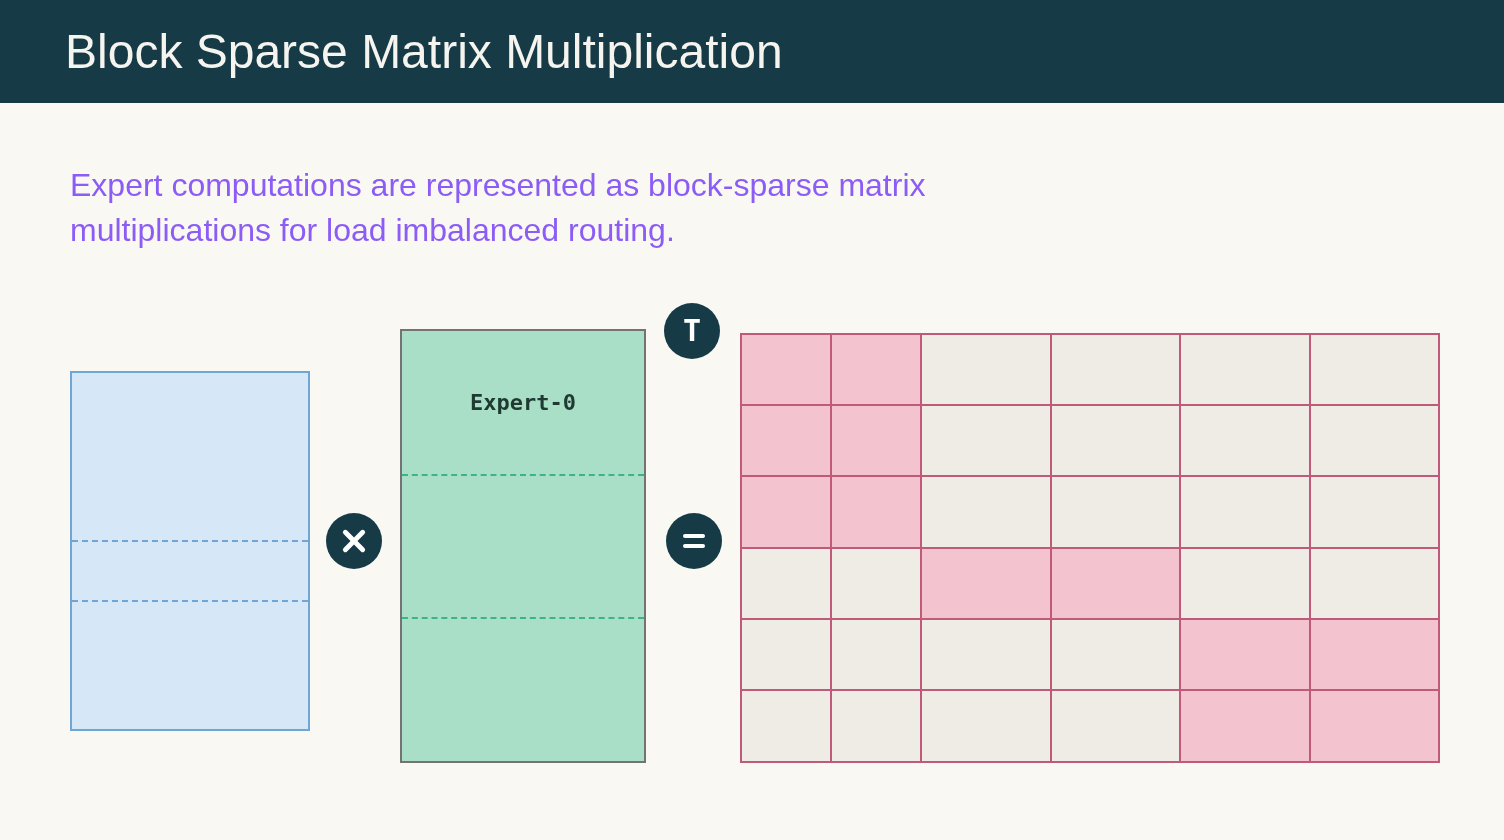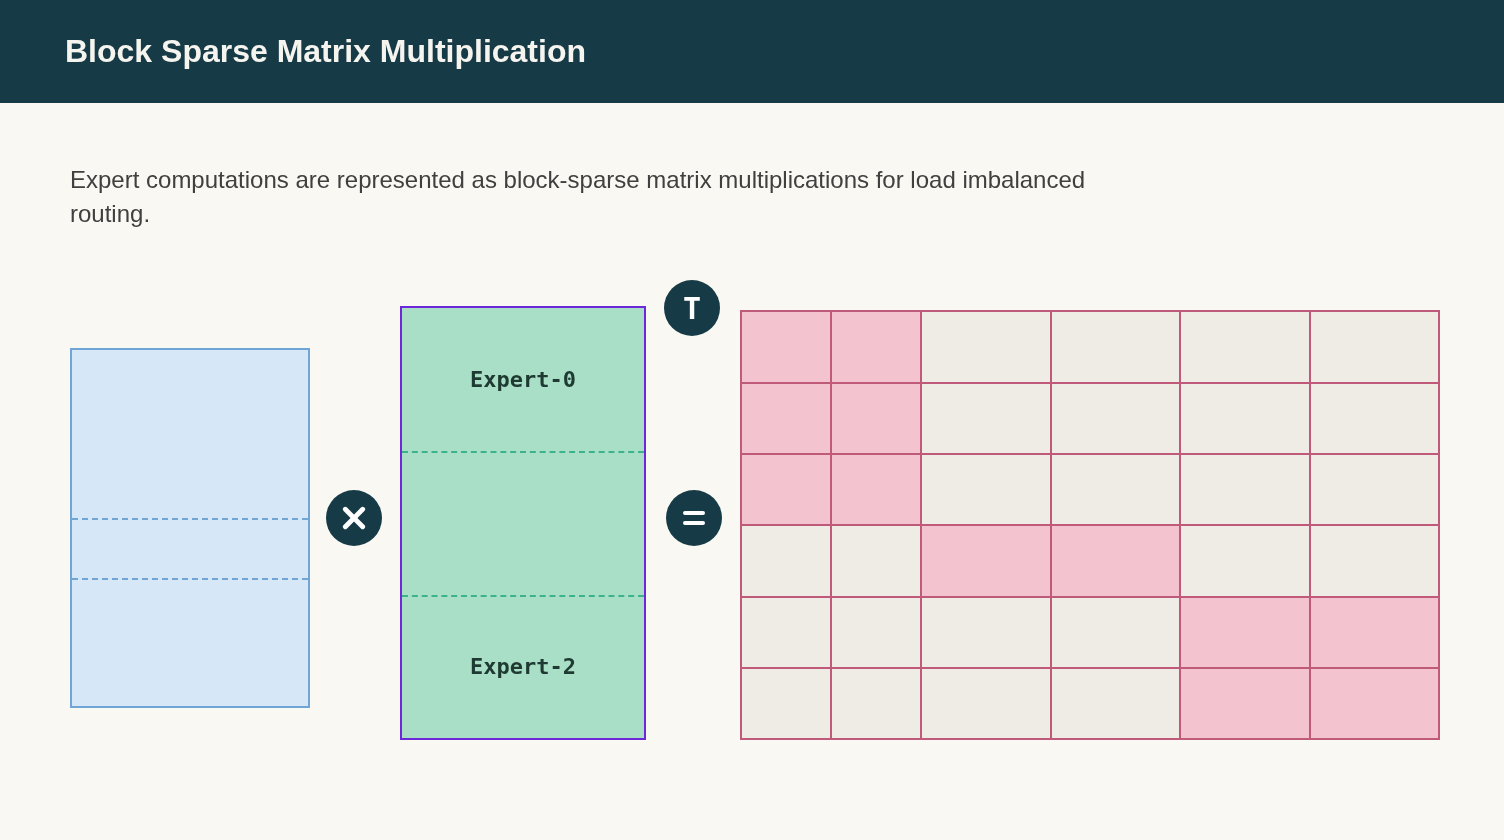--- a/index.html
+++ b/index.html
@@ -12,29 +12,29 @@
   }
   .header {
     background: #163b47;
     color: #f5f4ef;
     height: 103px;
     display: flex;
     align-items: center;
     padding-left: 65px;
   }
   .header h1 {
-    font-weight: 700;
-    font-size: 32px;
+    font-weight: 400;
+    font-size: 48px;
     letter-spacing: 0px;
   }
   .subtitle {
     padding: 60px 70px 0 70px;
-    font-size: 24px;
+    font-size: 32px;
     font-weight: 400;
-    color: #404040;
+    color: #8b5cf6;
     line-height: 1.4;
     max-width: 1200px;
   }
   .diagram {
     position: relative;
     margin-top: 50px;
     padding: 0 70px;
     height: 460px;
   }
 
@@ -73,21 +73,21 @@
   .op-eq .eq-lines div { height: 4px; background: #fff; border-radius: 2px; margin: 6px 0; }
   .op-transpose { left: 664px; top: 0px; font-size: 30px; font-family: ui-monospace, Menlo, monospace; }
 
   
   .green-matrix {
     position: absolute;
     left: 400px;
     top: 26px;
     width: 246px;
     height: 434px;
-    border: 2px solid #6d28d9;
+    border: 2px solid #737373;
     background: #aadfc7;
     font-family: ui-monospace, "SFMono-Regular", Menlo, Consolas, monospace;
     font-size: 22px;
     color: #1e3a32;
     font-weight: 600;
   }
   .green-matrix .expert-row {
     position: absolute;
     left: 0; right: 0;
     display: flex;
@@ -139,21 +139,20 @@
 
   <div class="op-circle op-mult" aria-label="×">
     <svg viewBox="0 0 24 24" fill="none" stroke="#fff" stroke-width="4.5" stroke-linecap="round">
       <line x1="4" y1="4" x2="20" y2="20"></line>
       <line x1="20" y1="4" x2="4" y2="20"></line>
     </svg>
   </div>
 
   <div class="green-matrix" id="green-matrix">
       <div class="expert-row" style="top: 0%; height: 33.3%;">Expert-0</div>
-      <div class="expert-row" style="top: 66.6%; height: 33.4%;">Expert-2</div>
       <div class="expert-divider" style="top: 33.3%;"></div>
       <div class="expert-divider" style="top: 66.6%;"></div>
     </div>
 
   <div class="op-circle op-transpose">T</div>
 
   <div class="op-circle op-eq" aria-label="=">
     <div class="eq-lines">
         <div></div>
         <div></div>

